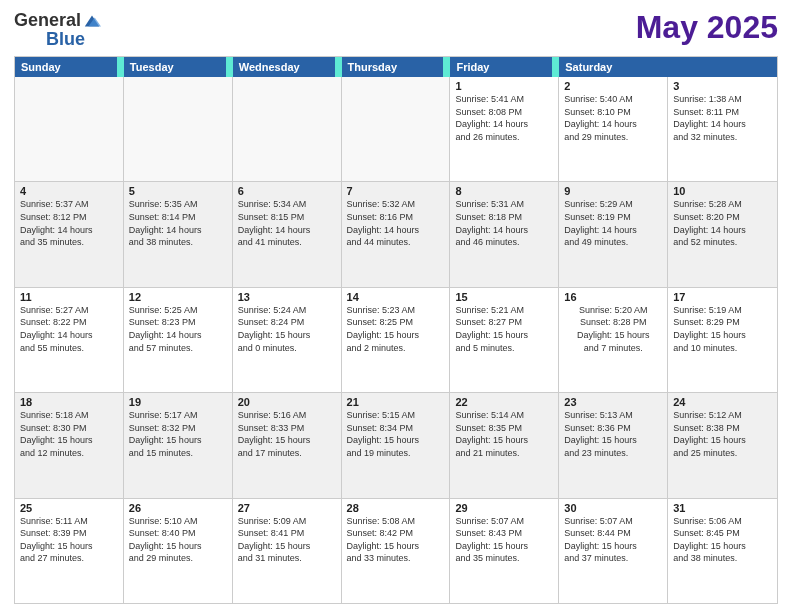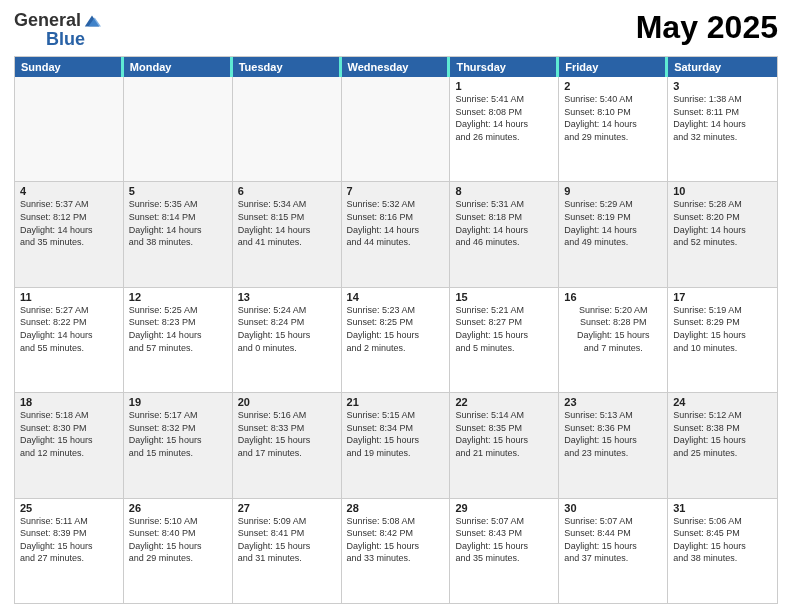--- a/index.html
+++ b/index.html
@@ -48,21 +48,21 @@
       width: 18px;
       height: 18px;
       margin-left: 2px;
     }
     .title-block {
       text-align: right;
     }
     .main-title {
       font-size: 32px;
       font-weight: bold;
-      color: #000000;
+      color: #4c1d95;
       line-height: 1.1;
     }
     .subtitle {
       font-size: 14px;
       color: #444;
       margin-top: 2px;
     }
     .calendar {
       flex: 1;
       display: flex;
@@ -72,21 +72,21 @@
     .cal-header {
       display: grid;
       grid-template-columns: repeat(7, 1fr);
       background: #2962a6;
     }
     .cal-header-cell {
       color: #fff;
       font-size: 11px;
       font-weight: bold;
       padding: 4px 6px;
-      border-right: 3px solid #5eead4;
+      border-right: 7px solid #5eead4;
       text-align: left;
     }
     .cal-header-cell:last-child { border-right: none; }
     .cal-body {
       flex: 1;
       display: flex;
       flex-direction: column;
     }
     .cal-row {
       display: grid;
@@ -137,21 +137,20 @@
       </div>
     </div>
     <div class="title-block">
       <div class="main-title">May 2025</div>
     </div>
   </div>
 
   <div class="calendar">
     <div class="cal-header">
     <div class="cal-header-cell">Sunday</div>
-        <div class="cal-header-cell">Monday</div>
         <div class="cal-header-cell">Tuesday</div>
         <div class="cal-header-cell">Wednesday</div>
         <div class="cal-header-cell">Thursday</div>
         <div class="cal-header-cell">Friday</div>
         <div class="cal-header-cell">Saturday</div>
       </div>
     <div class="cal-body">
     <div class="cal-row">
           <div class="cal-cell empty"></div>
           <div class="cal-cell empty"></div>

